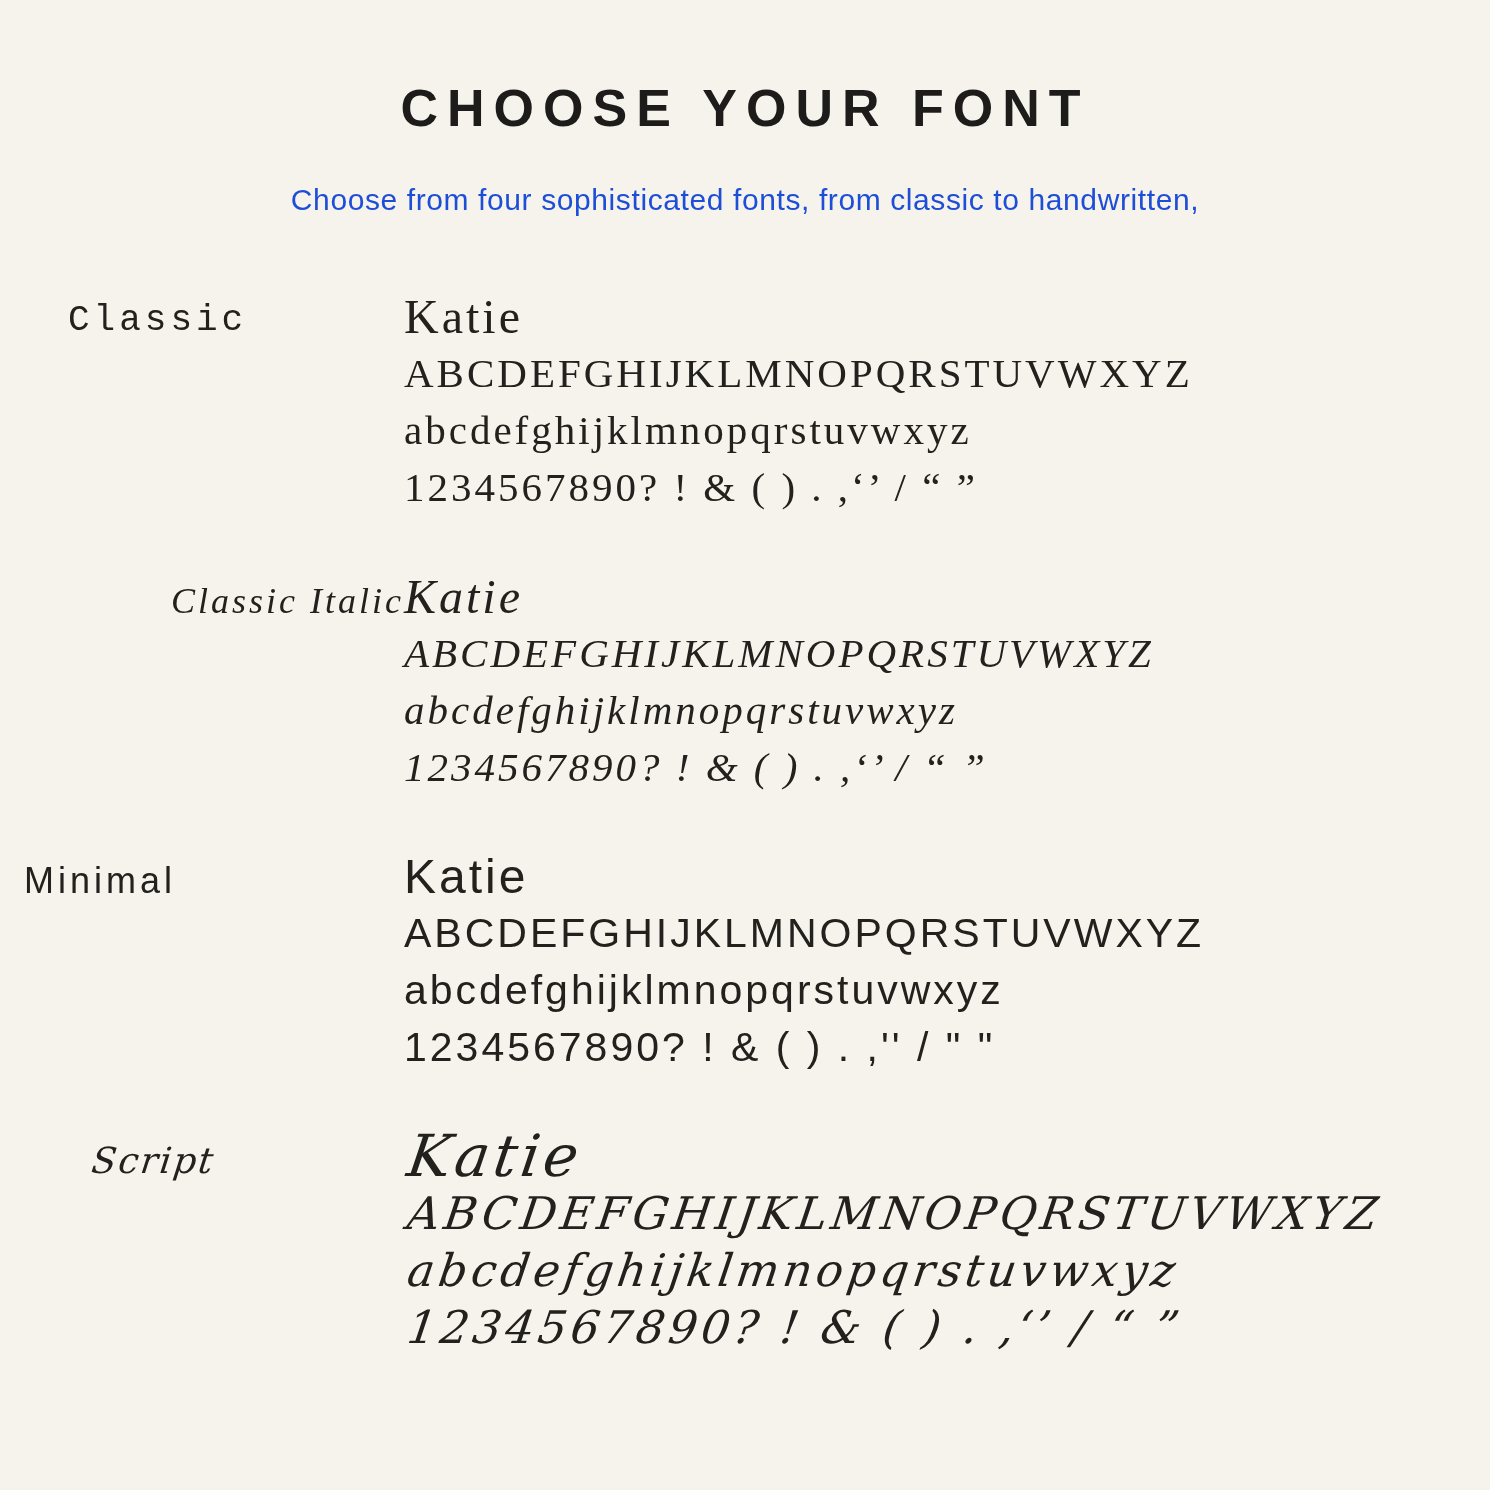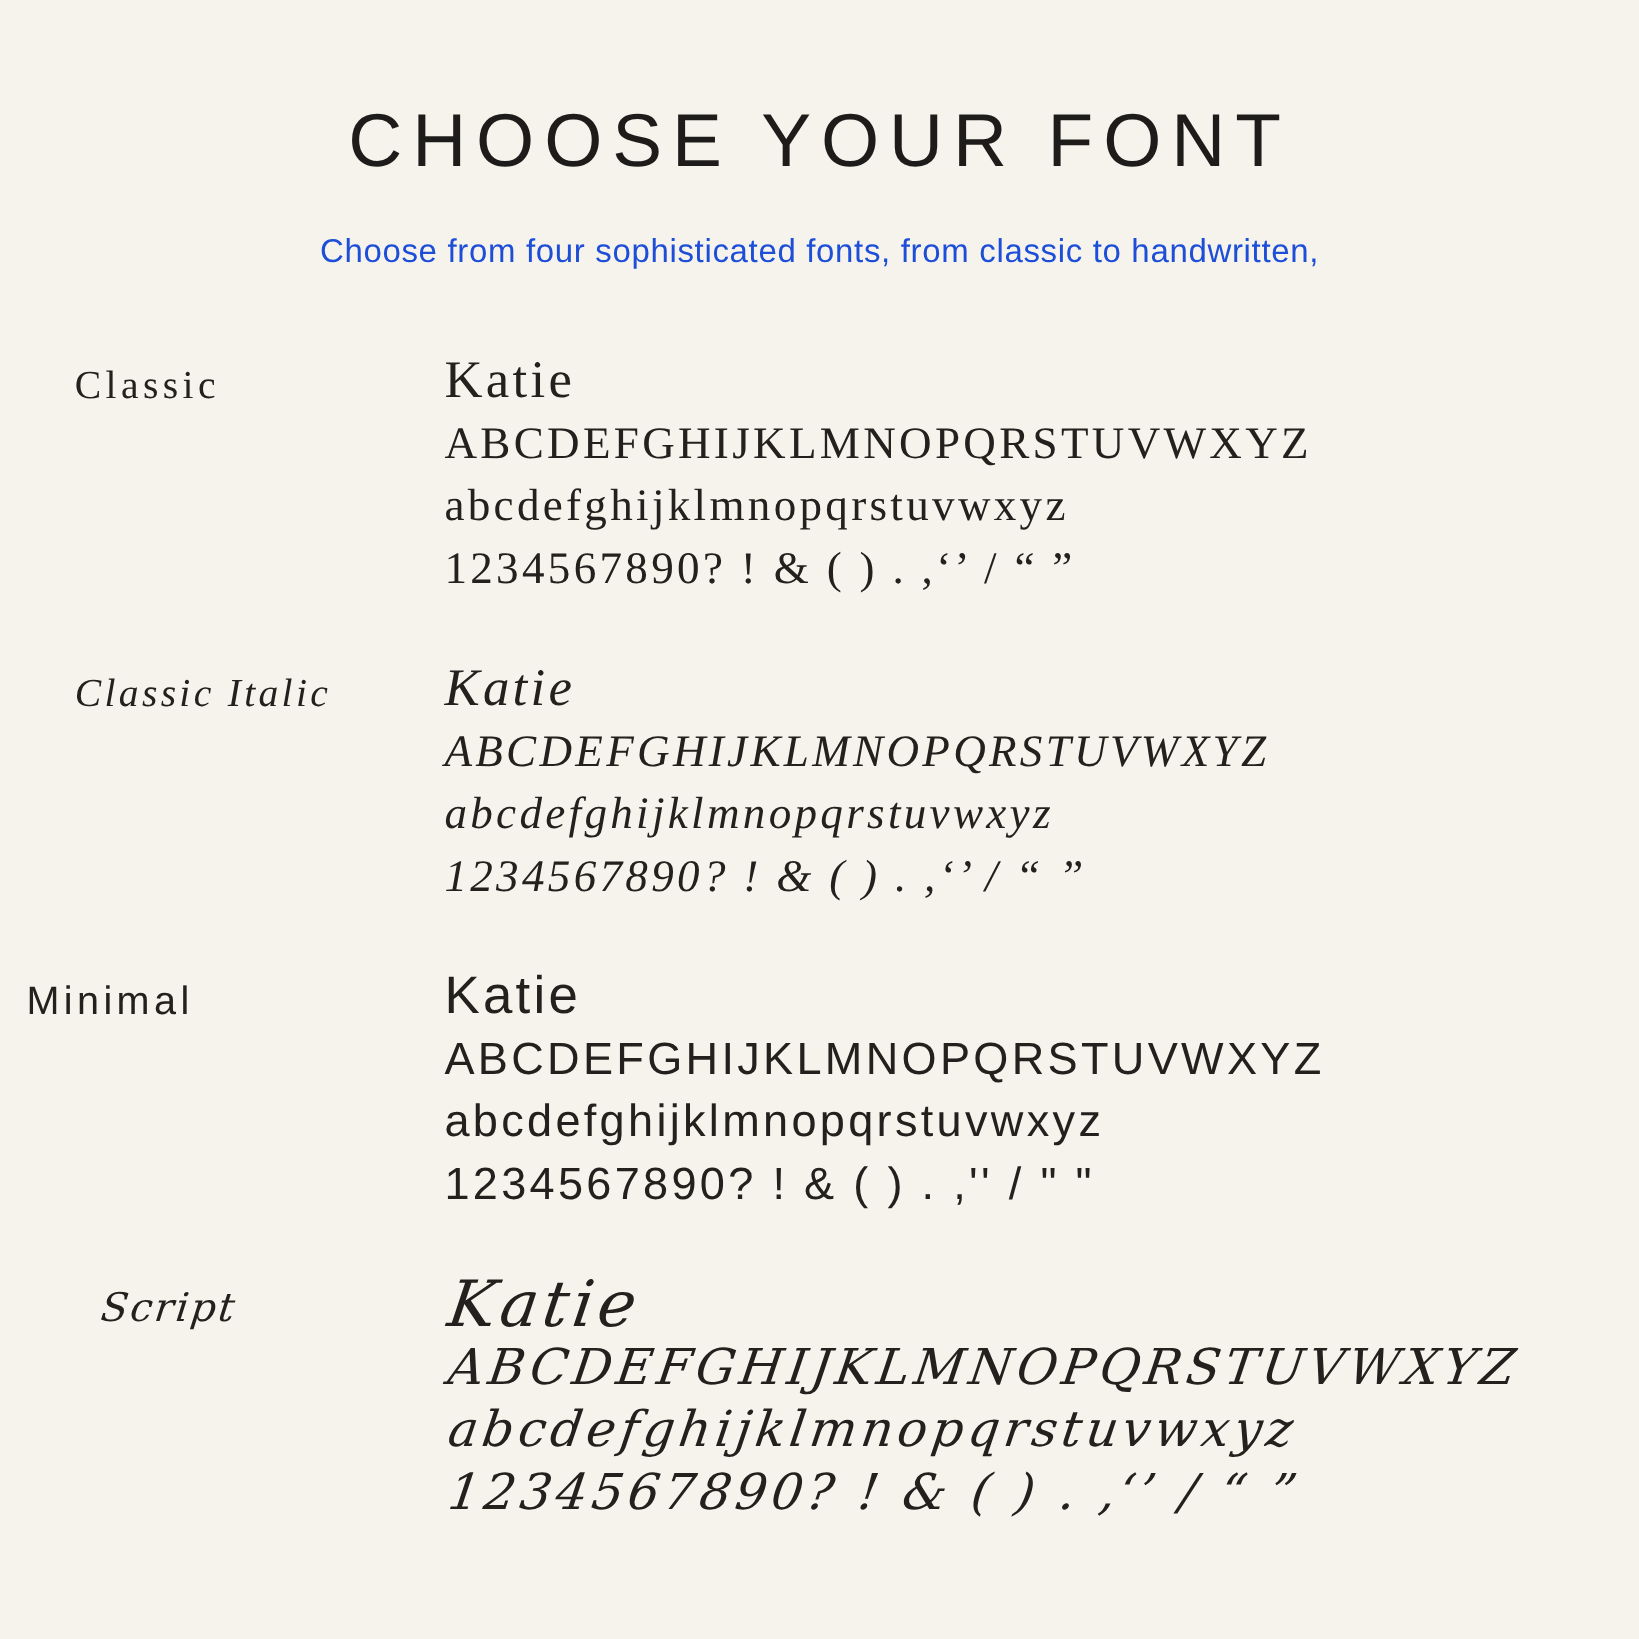--- a/index.html
+++ b/index.html
@@ -13,25 +13,24 @@
     color: #23211e;
     font-family: "Liberation Sans", sans-serif;
     overflow: hidden;
   }
   .header {
     text-align: center;
     padding-top: 78px;
   }
   .title {
     font-family: "Liberation Sans", sans-serif;
-    font-weight: 400;
-    font-size: 68px;
+    font-weight: 700;
+    font-size: 52px;
     letter-spacing: 9px;
     color: #1d1c1a;
-    margin-top: 11px;
   }
   .subtitle {
     margin-top: 32px;
     font-size: 30px;
     font-weight: 300;
     color: #1d4ed8;
     letter-spacing: 0.6px;
     line-height: 60px;
   }
   .rows {
@@ -58,33 +57,34 @@
     font-size: 48px;
     line-height: 57px;
   }
   .spec-line {
     font-size: 41px;
     line-height: 57px;
     white-space: nowrap;
   }
   
   .label-classic {
-    font-family: Liberation Serif, serif;
+    font-family: Liberation Mono, monospace;
     letter-spacing: 4px;
   }
   .classic .spec-name,
   .classic .spec-line {
     font-family: "Liberation Serif", serif;
     letter-spacing: 3px;
   }
   
   .label-classic-italic {
     font-family: "Liberation Serif", serif;
     font-style: italic;
     letter-spacing: 3px;
+    text-align: right;
   }
   .classic-italic .spec-name,
   .classic-italic .spec-line {
     font-family: "Liberation Serif", serif;
     font-style: italic;
     letter-spacing: 3px;
   }
   
   .label-minimal {
     font-family: "Liberation Sans", sans-serif;

